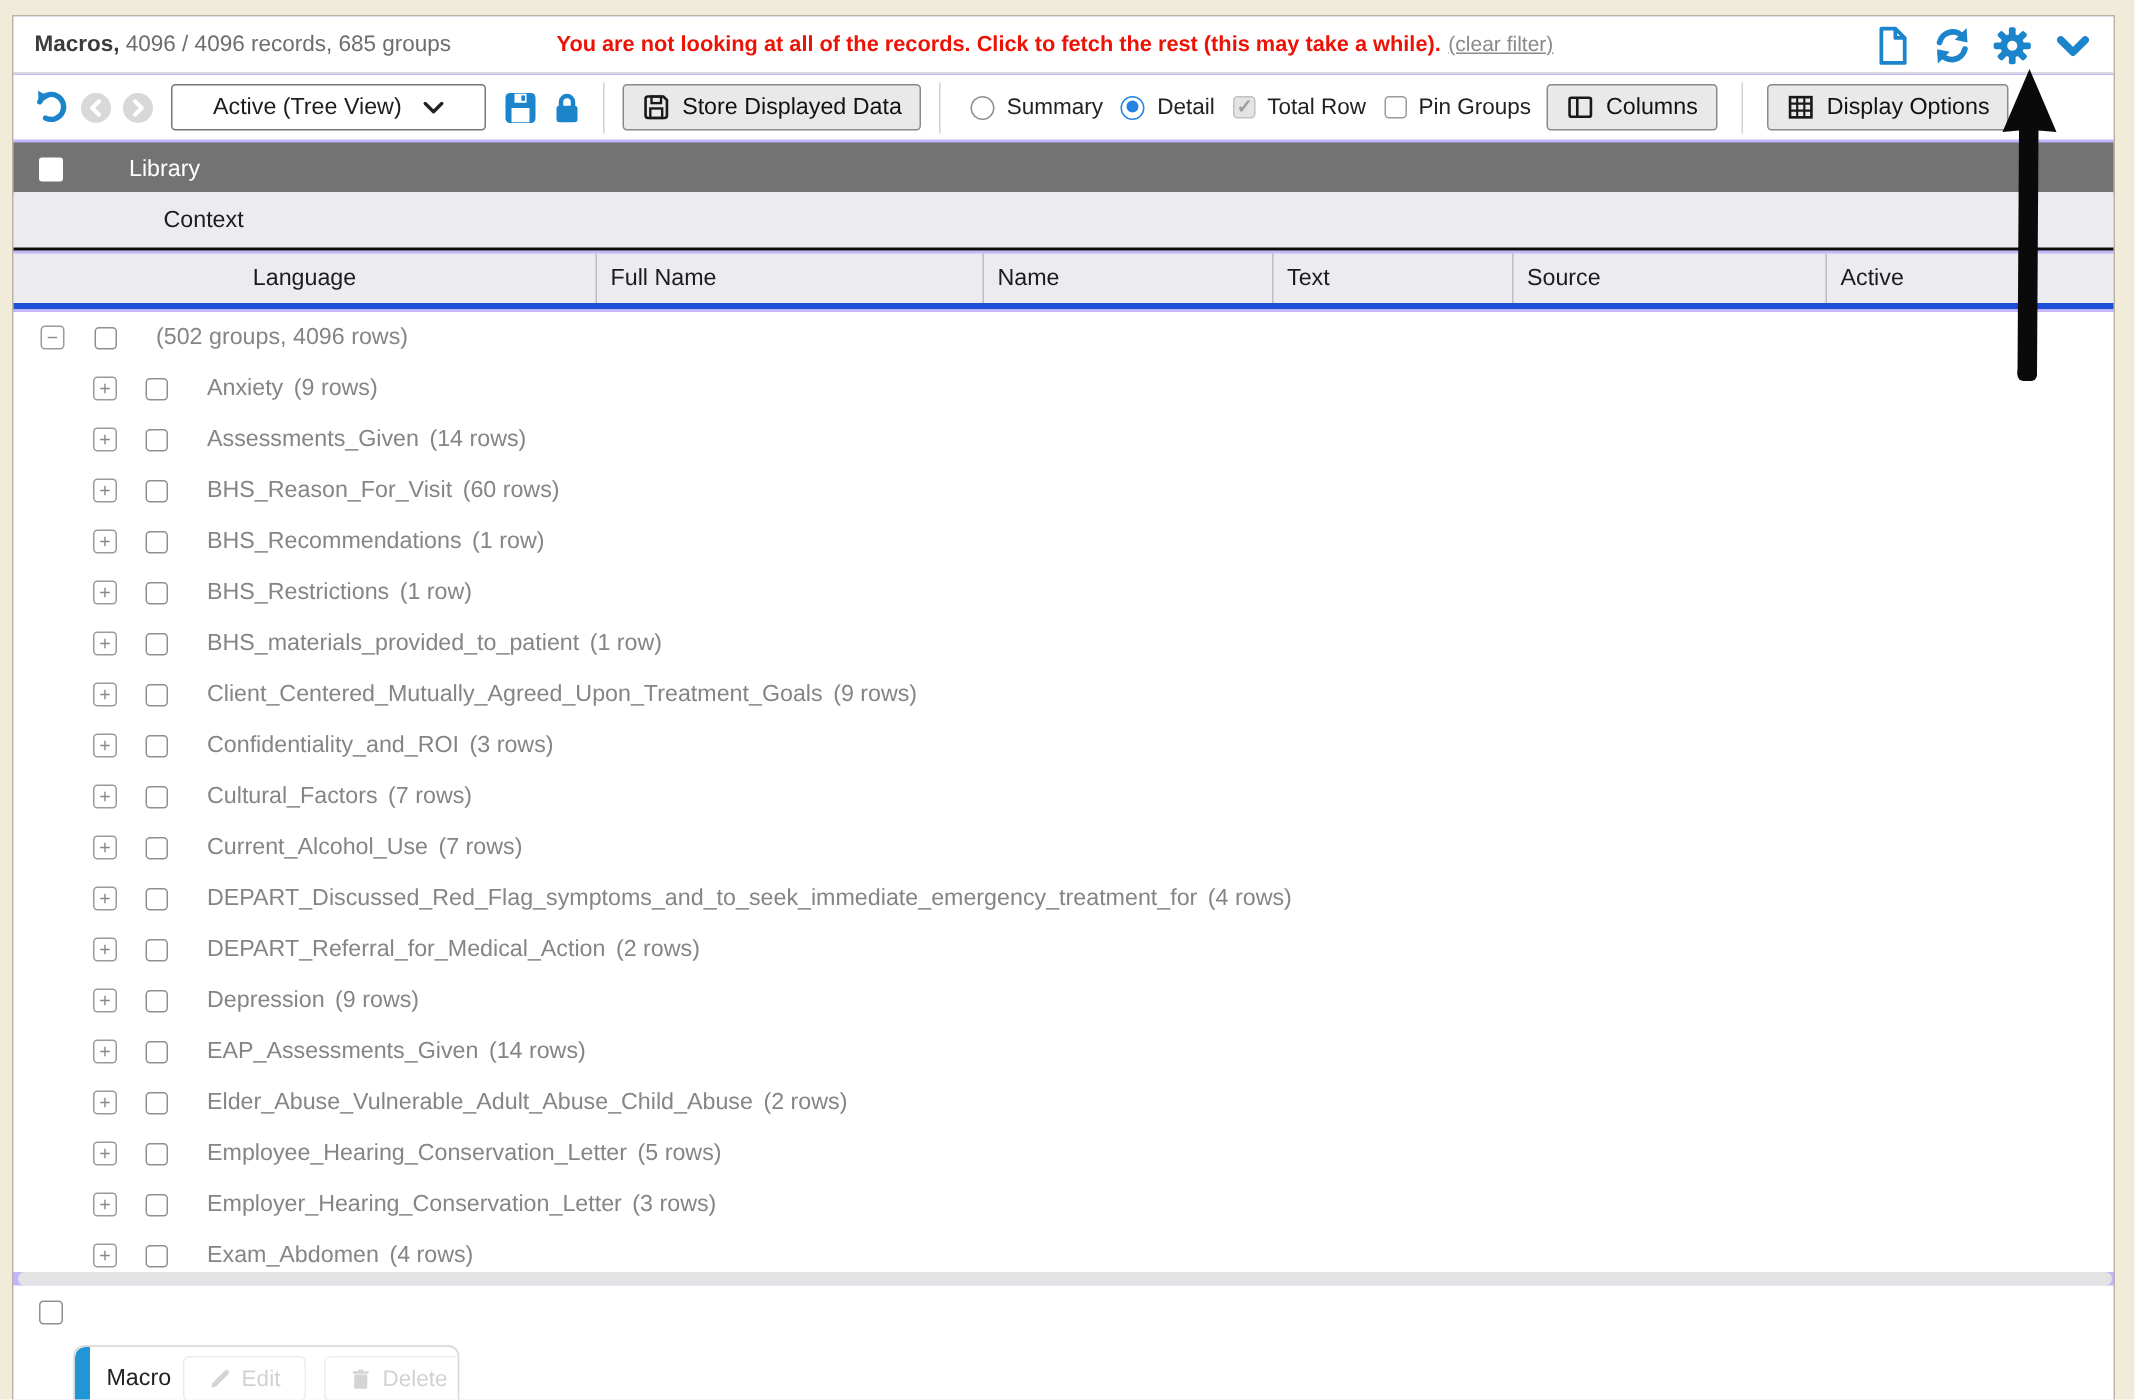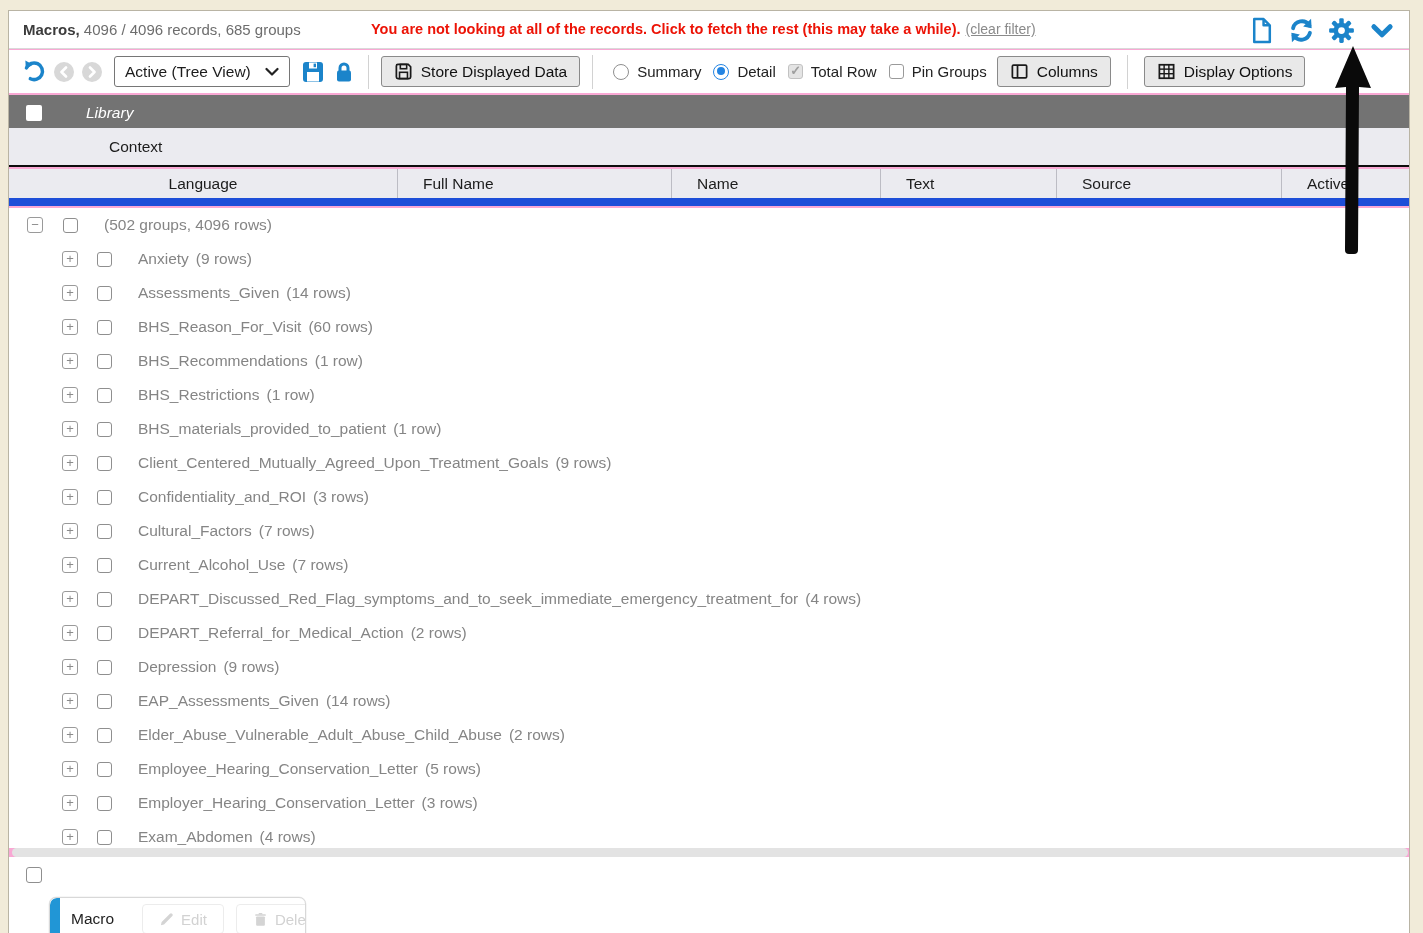--- a/index.html
+++ b/index.html
@@ -1,64 +1,64 @@
 <!DOCTYPE html>
 <html><head>
 <meta charset="utf-8">
 <style>
   * { margin:0; padding:0; box-sizing:border-box; }
   html,body { width:1423px; height:933px; font-family:"Liberation Sans", sans-serif; }
   body { background:#f1ebd9; position:relative; overflow:hidden; }
 
   .panel { position:absolute; left:8px; top:10px; width:1402px; height:923px;
-           background:#f9a8d4; border:1px solid #b9b4a4; border-bottom:none; }
+           background:#c4b5fd; border:1px solid #b9b4a4; border-bottom:none; }
 
   
   .titlebar { position:absolute; left:0; top:0; width:100%; height:38px;
               border-bottom:1px solid #d9d9d9; background:#fff; }
   .title { position:absolute; left:14px; top:10px; font-size:15px; color:#6d6d6d; }
   .title b { color:#3c3c3c; font-weight:bold; }
   .warning { position:absolute; left:362px; top:10px; font-size:14.5px; font-weight:bold; color:#ec1306; }
   .clear-filter { font-weight:normal; color:#8a8a8a; text-decoration:underline; font-size:14px; margin-left:5px; cursor:pointer; }
   .top-icons { position:absolute; right:14px; top:6px; display:flex; gap:13px; align-items:center; }
   .top-icons .ico { width:27px; height:27px; cursor:pointer; display:flex; align-items:center; justify-content:center; }
 
   
   .toolbar { position:absolute; left:0; top:39px; width:100%; height:43px; background:#fff;
              display:flex; align-items:center; }
   .tb-ico { margin-left:12px; cursor:pointer; display:flex; align-items:center; }
   .circle-btn { width:20px; height:20px; border-radius:50%; background:#d8d8d8; margin-left:8px;
                 display:flex; align-items:center; justify-content:center; }
   .view-select { margin-left:12px; height:31px; border:1px solid #767676; border-radius:3px;
-                 background:#fff; display:flex; align-items:center; padding:0 10px; gap:14px;
+                 background:#fff; display:flex; align-items:center; padding:0 27px; gap:14px;
                  font-size:15.5px; color:#1c1c1c; cursor:pointer; }
   .vdiv { width:1px; height:34px; background:#d2d2d2; margin:0 12px; }
   .btn { height:31px; background:#e9e9e9; border:1px solid #8a8a8a; border-radius:3px;
          font-size:15.5px; color:#111; display:flex; align-items:center; gap:8px;
          padding:12px 12px; cursor:pointer; }
   .radio-group { display:flex; align-items:center; gap:2px; margin-left:8px; font-size:15px; color:#222; }
   .radio { width:16px; height:16px; border-radius:50%; border:1.5px solid #8f8f8f; background:#fff; display:inline-block; }
   .radio.checked { border:1.5px solid #2384e2; position:relative; }
   .radio.checked::after { content:""; position:absolute; left:2.5px; top:2.5px; width:8px; height:8px;
                           border-radius:50%; background:#2384e2; }
   .chk { width:15px; height:15px; border:1.5px solid #9a9a9a; border-radius:3px; background:#fff; display:inline-block; }
   .chk.checked-disabled { background:#e4e4e4; border-color:#c2c2c2; position:relative; }
   .chk.checked-disabled::after { content:"✓"; position:absolute; left:1.5px; top:-2px; color:#9f9f9f; font-size:13px; font-weight:bold; }
   .lbl-gap { margin-left:6px; margin-right:10px; font-size:15px; color:#222; }
 
   
   .lib-band { position:absolute; left:0; top:84px; width:100%; height:35px; background:#737373;
-              display:flex; align-items:center;font-style:italic; }
+              display:flex; align-items:center; }
   .lib-band .chk-white { width:16px; height:16px; background:#fff; border-radius:2px; margin-left:17px; cursor:pointer; }
   .lib-band .lib-label { color:#fff; font-size:15.5px; margin-left:44px; }
   .ctx-row { position:absolute; left:0; top:117px; width:100%; height:39px; background:#ebebf0;
              border-bottom:2px solid #0c0c0c; display:flex; align-items:center; }
   .ctx-row span { margin-left:100px; font-size:15.5px; color:#1c1c1c; }
   .colhdr { position:absolute; left:0; top:158px; width:100%; height:37px; background:#ebebf0;
-            border-bottom:8px solid #1d4ed8; display:flex;gap:16px; }
+            border-bottom:4px solid #1d4ed8; display:flex; }
   .colhdr .hc { display:flex; align-items:center; font-size:15.5px; color:#1c1c1c;
                 border-right:1px solid #bcbcc4; padding-left:9px; }
   .colhdr .hc:last-child { border-right:none; }
   .hc.c0 { width:389px; justify-content:center; padding-left:0; }
   .hc.c1 { width:258px; } .hc.c2 { width:193px; } .hc.c3 { width:160px; }
   .hc.c4 { width:209px; } .hc.c5 { flex:1; }
 
   
   .tree { position:absolute; left:0; top:197px; width:100%; height:640px; background:#fff; overflow:hidden; }
   .trow { height:34px; display:flex; align-items:center; }
@@ -74,21 +74,21 @@
 
   
   .end-strip { position:absolute; left:3px; top:837px; width:1396px; height:9px; background:#e3e3e3; border-radius:5px; }
   .foot-row { position:absolute; left:0; top:846px; width:100%; height:77px; background:#fff; }
   .foot-chk { position:absolute; left:17px; top:10px; width:16px; height:16px; border:1.5px solid #8f8f8f;
               border-radius:3px; background:#fff; cursor:pointer; }
   .macro-card { position:absolute; left:40px; top:40px; width:257px; height:44px; background:#fff;
                 border:1px solid #d8d8d8; border-radius:7px; display:flex; align-items:center;
                 box-shadow:0 0 0 0.5px #eee; overflow:hidden; }
   .macro-accent { width:10px; height:100%; background:#2196d6; border-radius:7px 0 0 7px; flex:0 0 auto; }
-  .macro-label { font-size:15.5px; color:#222; margin-left:11px; margin-right:28px; }
+  .macro-label { font-size:15.5px; color:#222; margin-left:11px; margin-right:8px; }
   .mini-btn { height:30px; border:1px solid #ececec; border-radius:4px; background:#fff;
               color:#d2d2d2; font-size:15px; display:flex; align-items:center; gap:7px;
               padding:0 16px; margin-right:12px; }
 
   .arrow-overlay { position:absolute; left:0; top:0; width:1423px; height:933px; pointer-events:none; }
 </style>
 </head>
 <body>
 
 <div class="panel">

